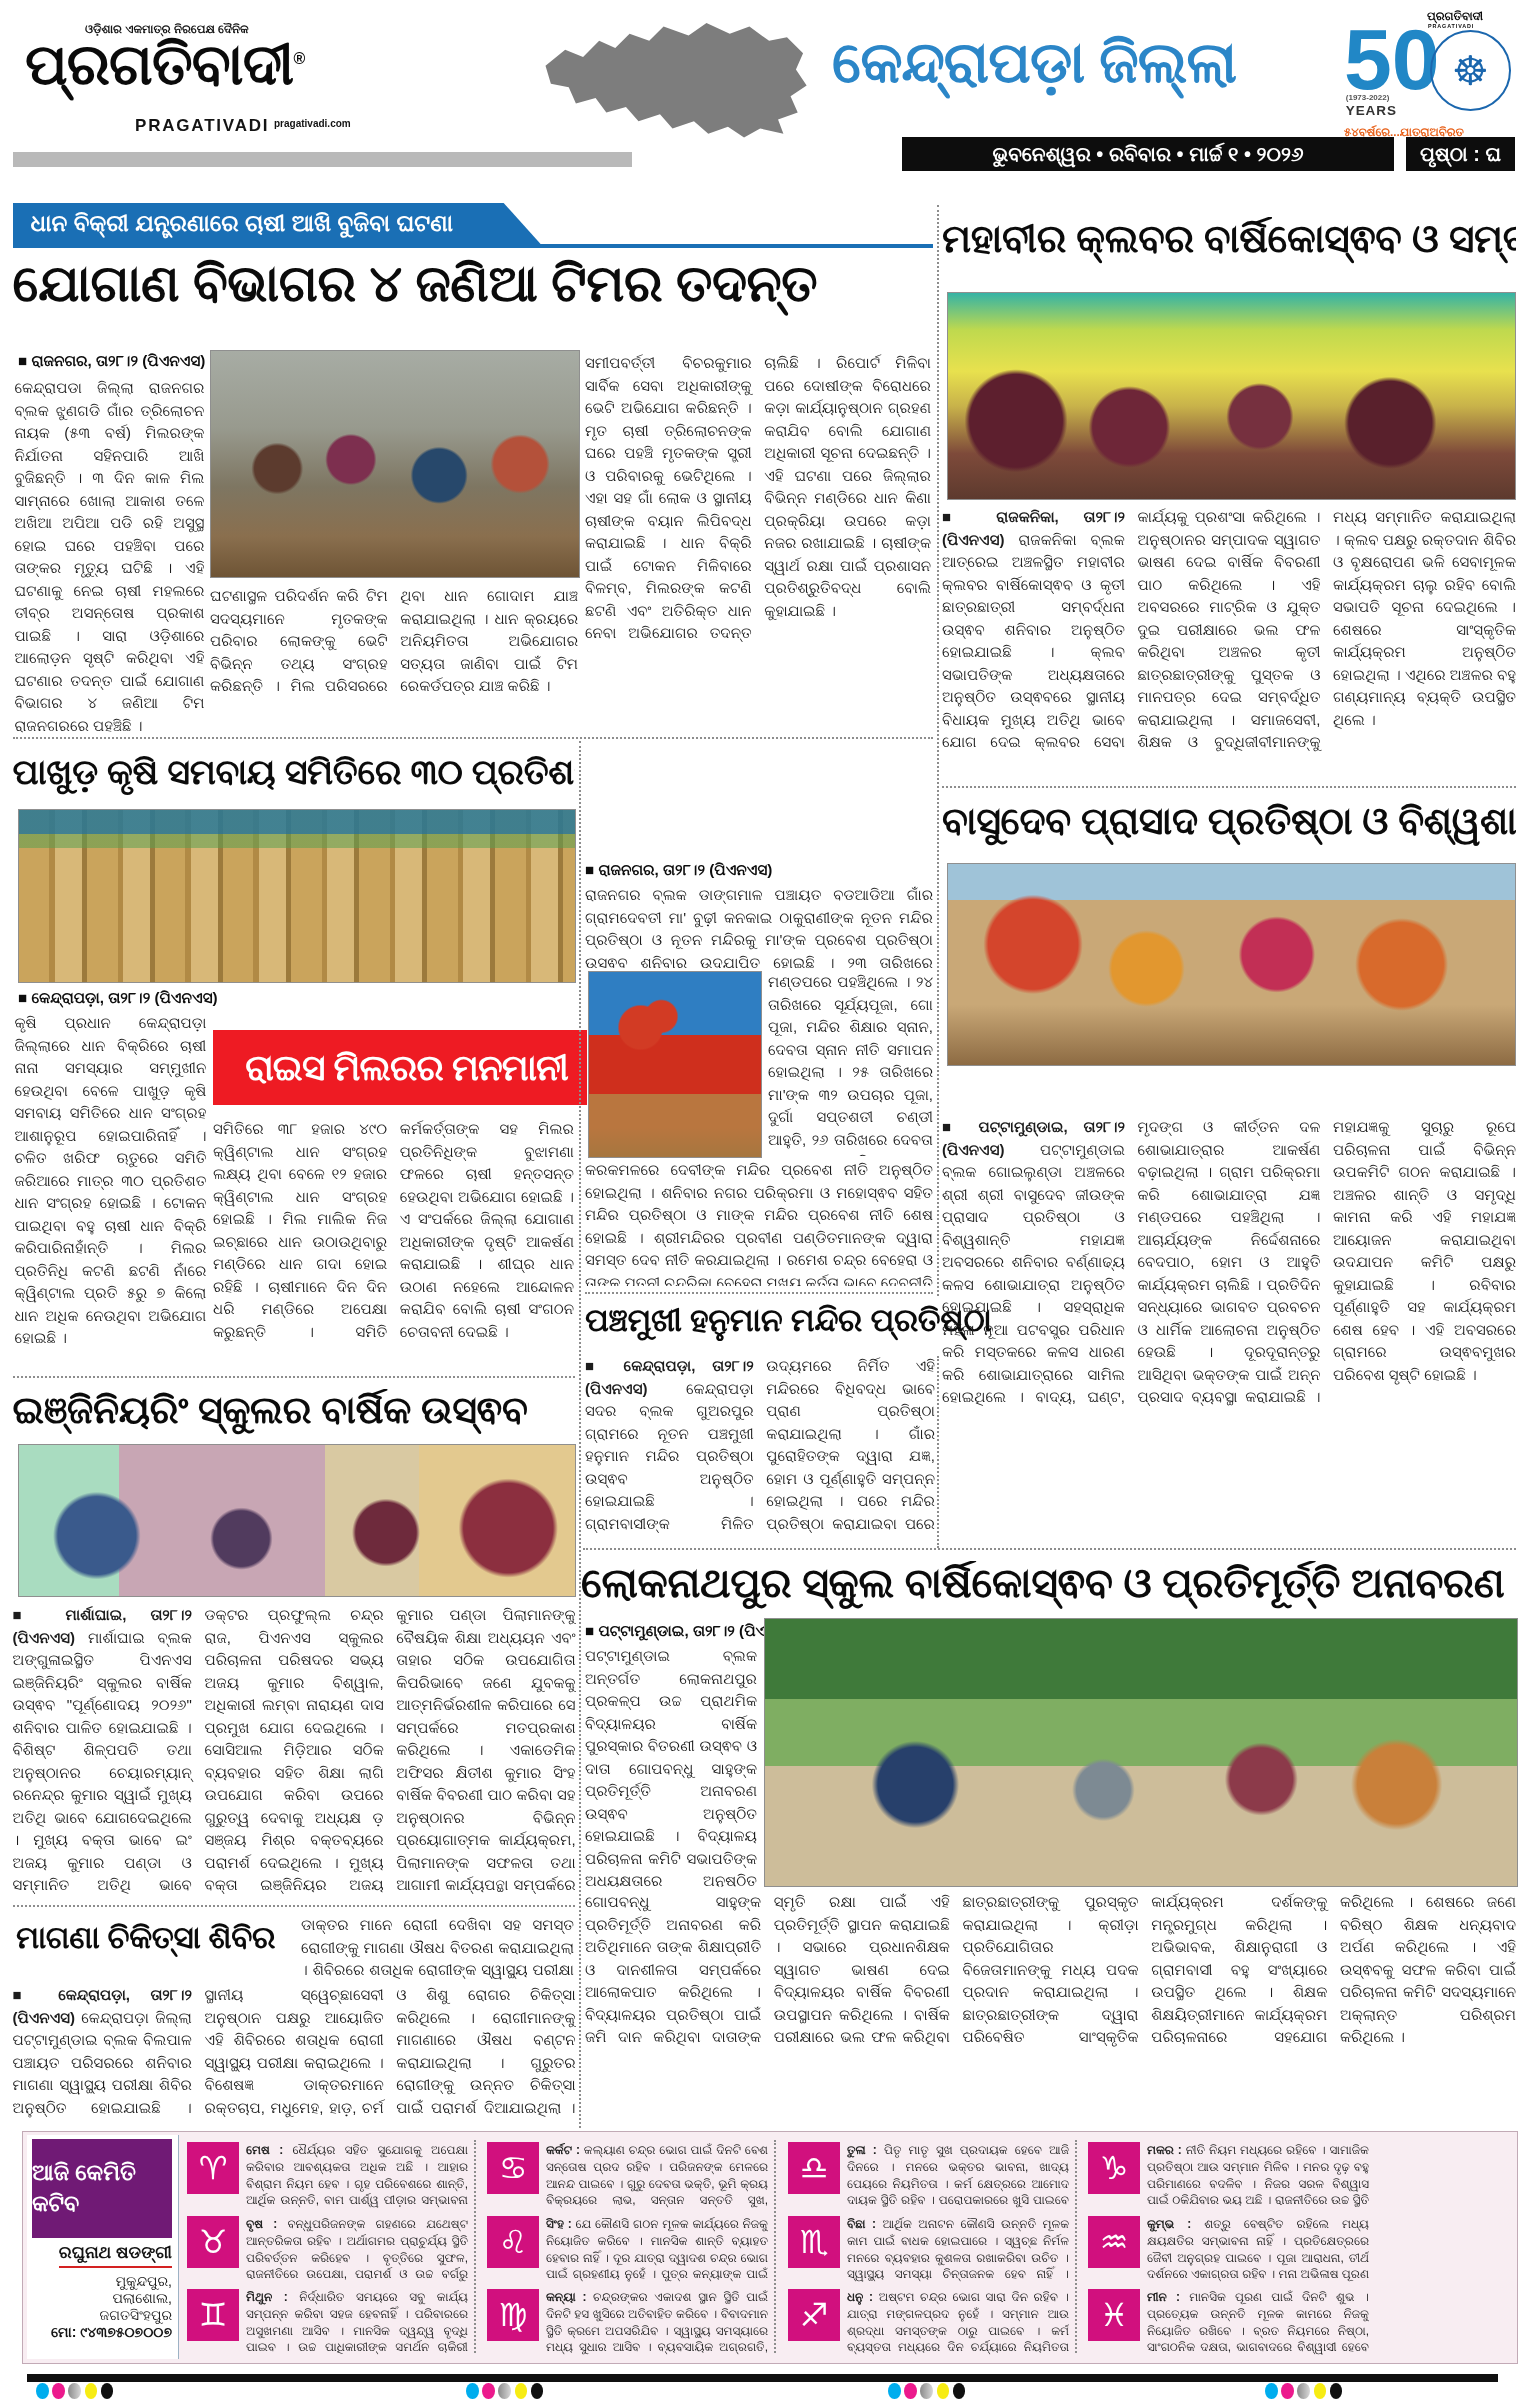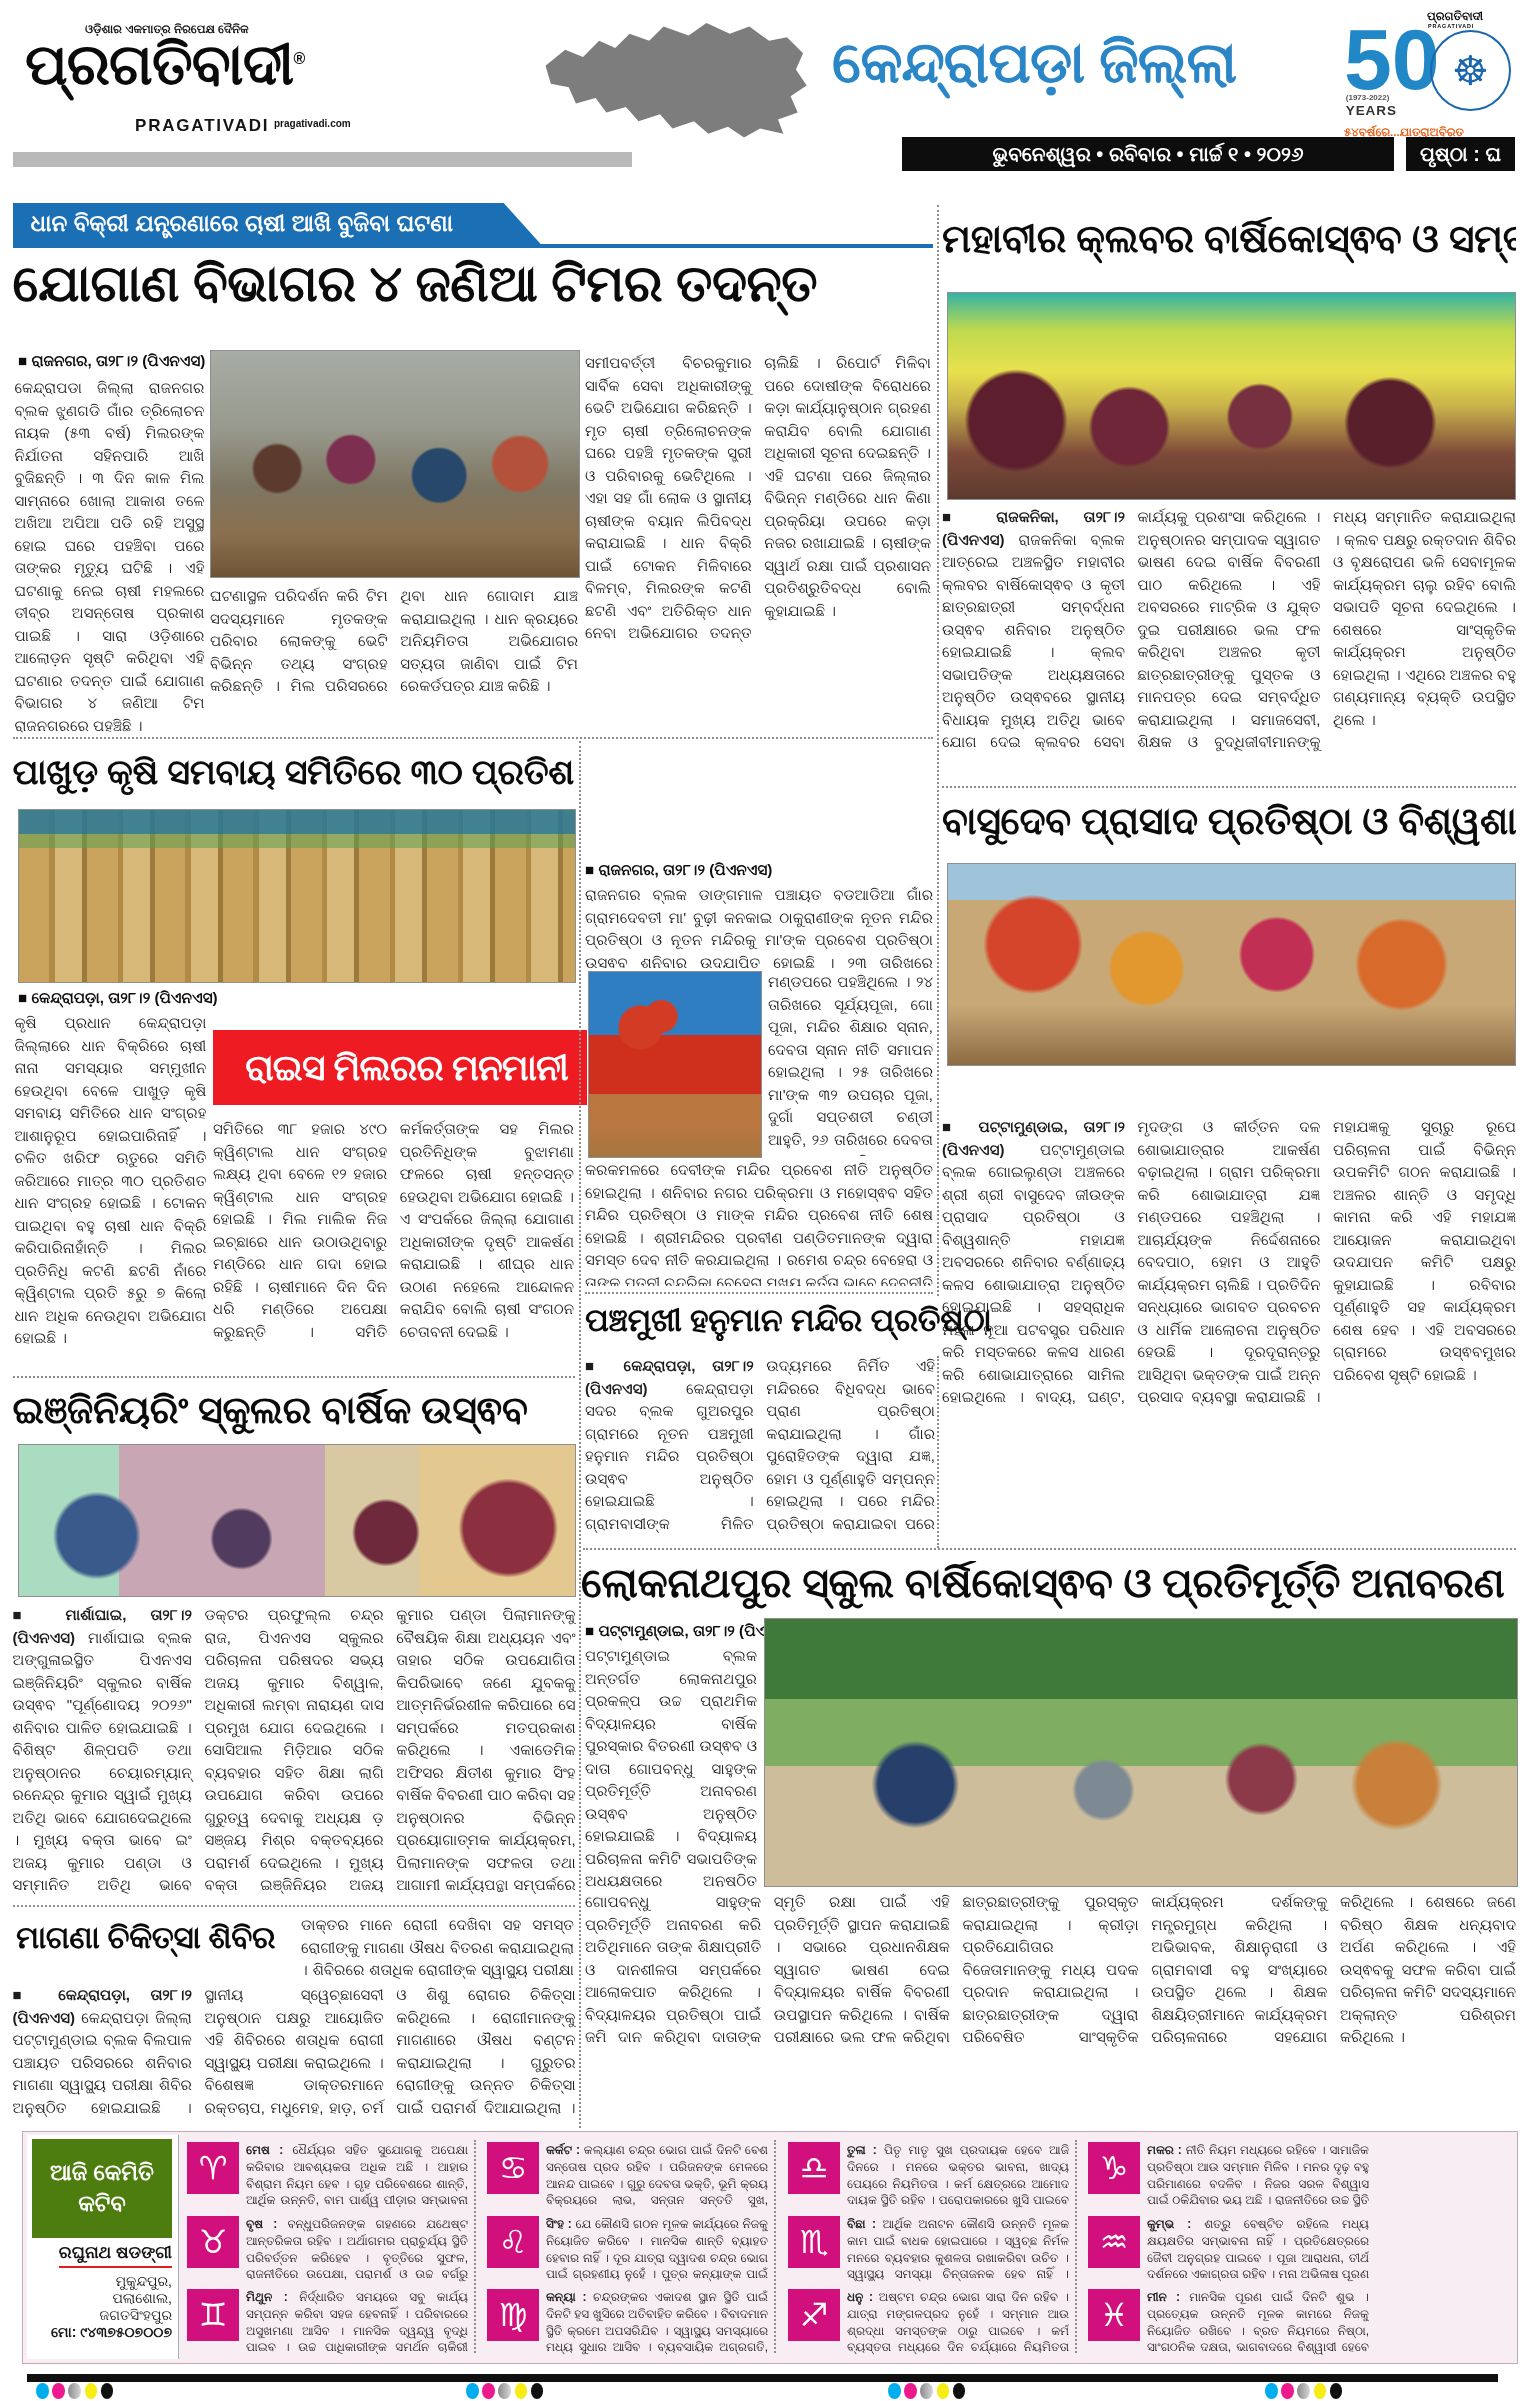--- a/index.html
+++ b/index.html
@@ -61,22 +61,22 @@
           clip-path:polygon(0 0,93% 0,100% 100%,0 100%);}
   .bluerule{background:#1a6fb5;}
   .redbox{background:#ee1b23;color:#ffffff;font-weight:bold;font-size:36px;
           display:flex;align-items:center;justify-content:center;letter-spacing:-0.9px;}
   .blackbar{background:#0d0d0d;color:#ffffff;display:flex;align-items:center;justify-content:center;
             font-weight:bold;font-size:20px;}
   .graybar{background:#b9b9b9;}
   .masthead-odia{font-weight:900;font-size:57px;letter-spacing:-0.9px;color:#0a0a0a;line-height:1;}
   .district{font-weight:800;font-size:57px;color:#2b86c8;letter-spacing:-0.9px;line-height:1;}
   .horo-band{background:#f8edf2;border:0.9px solid #c2aab6;}
-  .horo-blue{background:#4d7c0f;color:#fff;font-weight:bold;font-size:22.4px;line-height:1.35;
-             display:flex;align-items:center;justify-content:center;text-align:center;}
+  .horo-blue{background:#701a75;color:#fff;font-weight:bold;font-size:22.4px;line-height:1.35;
+             display:flex;align-items:center;justify-content:center;}
   .zod-icon{width:52px;height:52px;background:#d1107e;color:#ffffff;display:flex;
             align-items:center;justify-content:center;font-size:32px;font-family:"DejaVu Sans",sans-serif;}
   .zod-text{font-size:12px;line-height:1.4;text-align:justify;color:#222;overflow:hidden;}
   .regdot{width:12.6px;height:16px;border-radius:50%;display:inline-block;margin-right:3.6px;}
   .c-cyan{background:#00adee;} .c-mag{background:#ec1a8d;}
   .c-gray{background:linear-gradient(90deg,#8a8a8a,#d8d8d8);}
   .c-yel{background:#f7ec13;} .c-blk{background:#101010;}
 </style>
 </head>
 <body>

